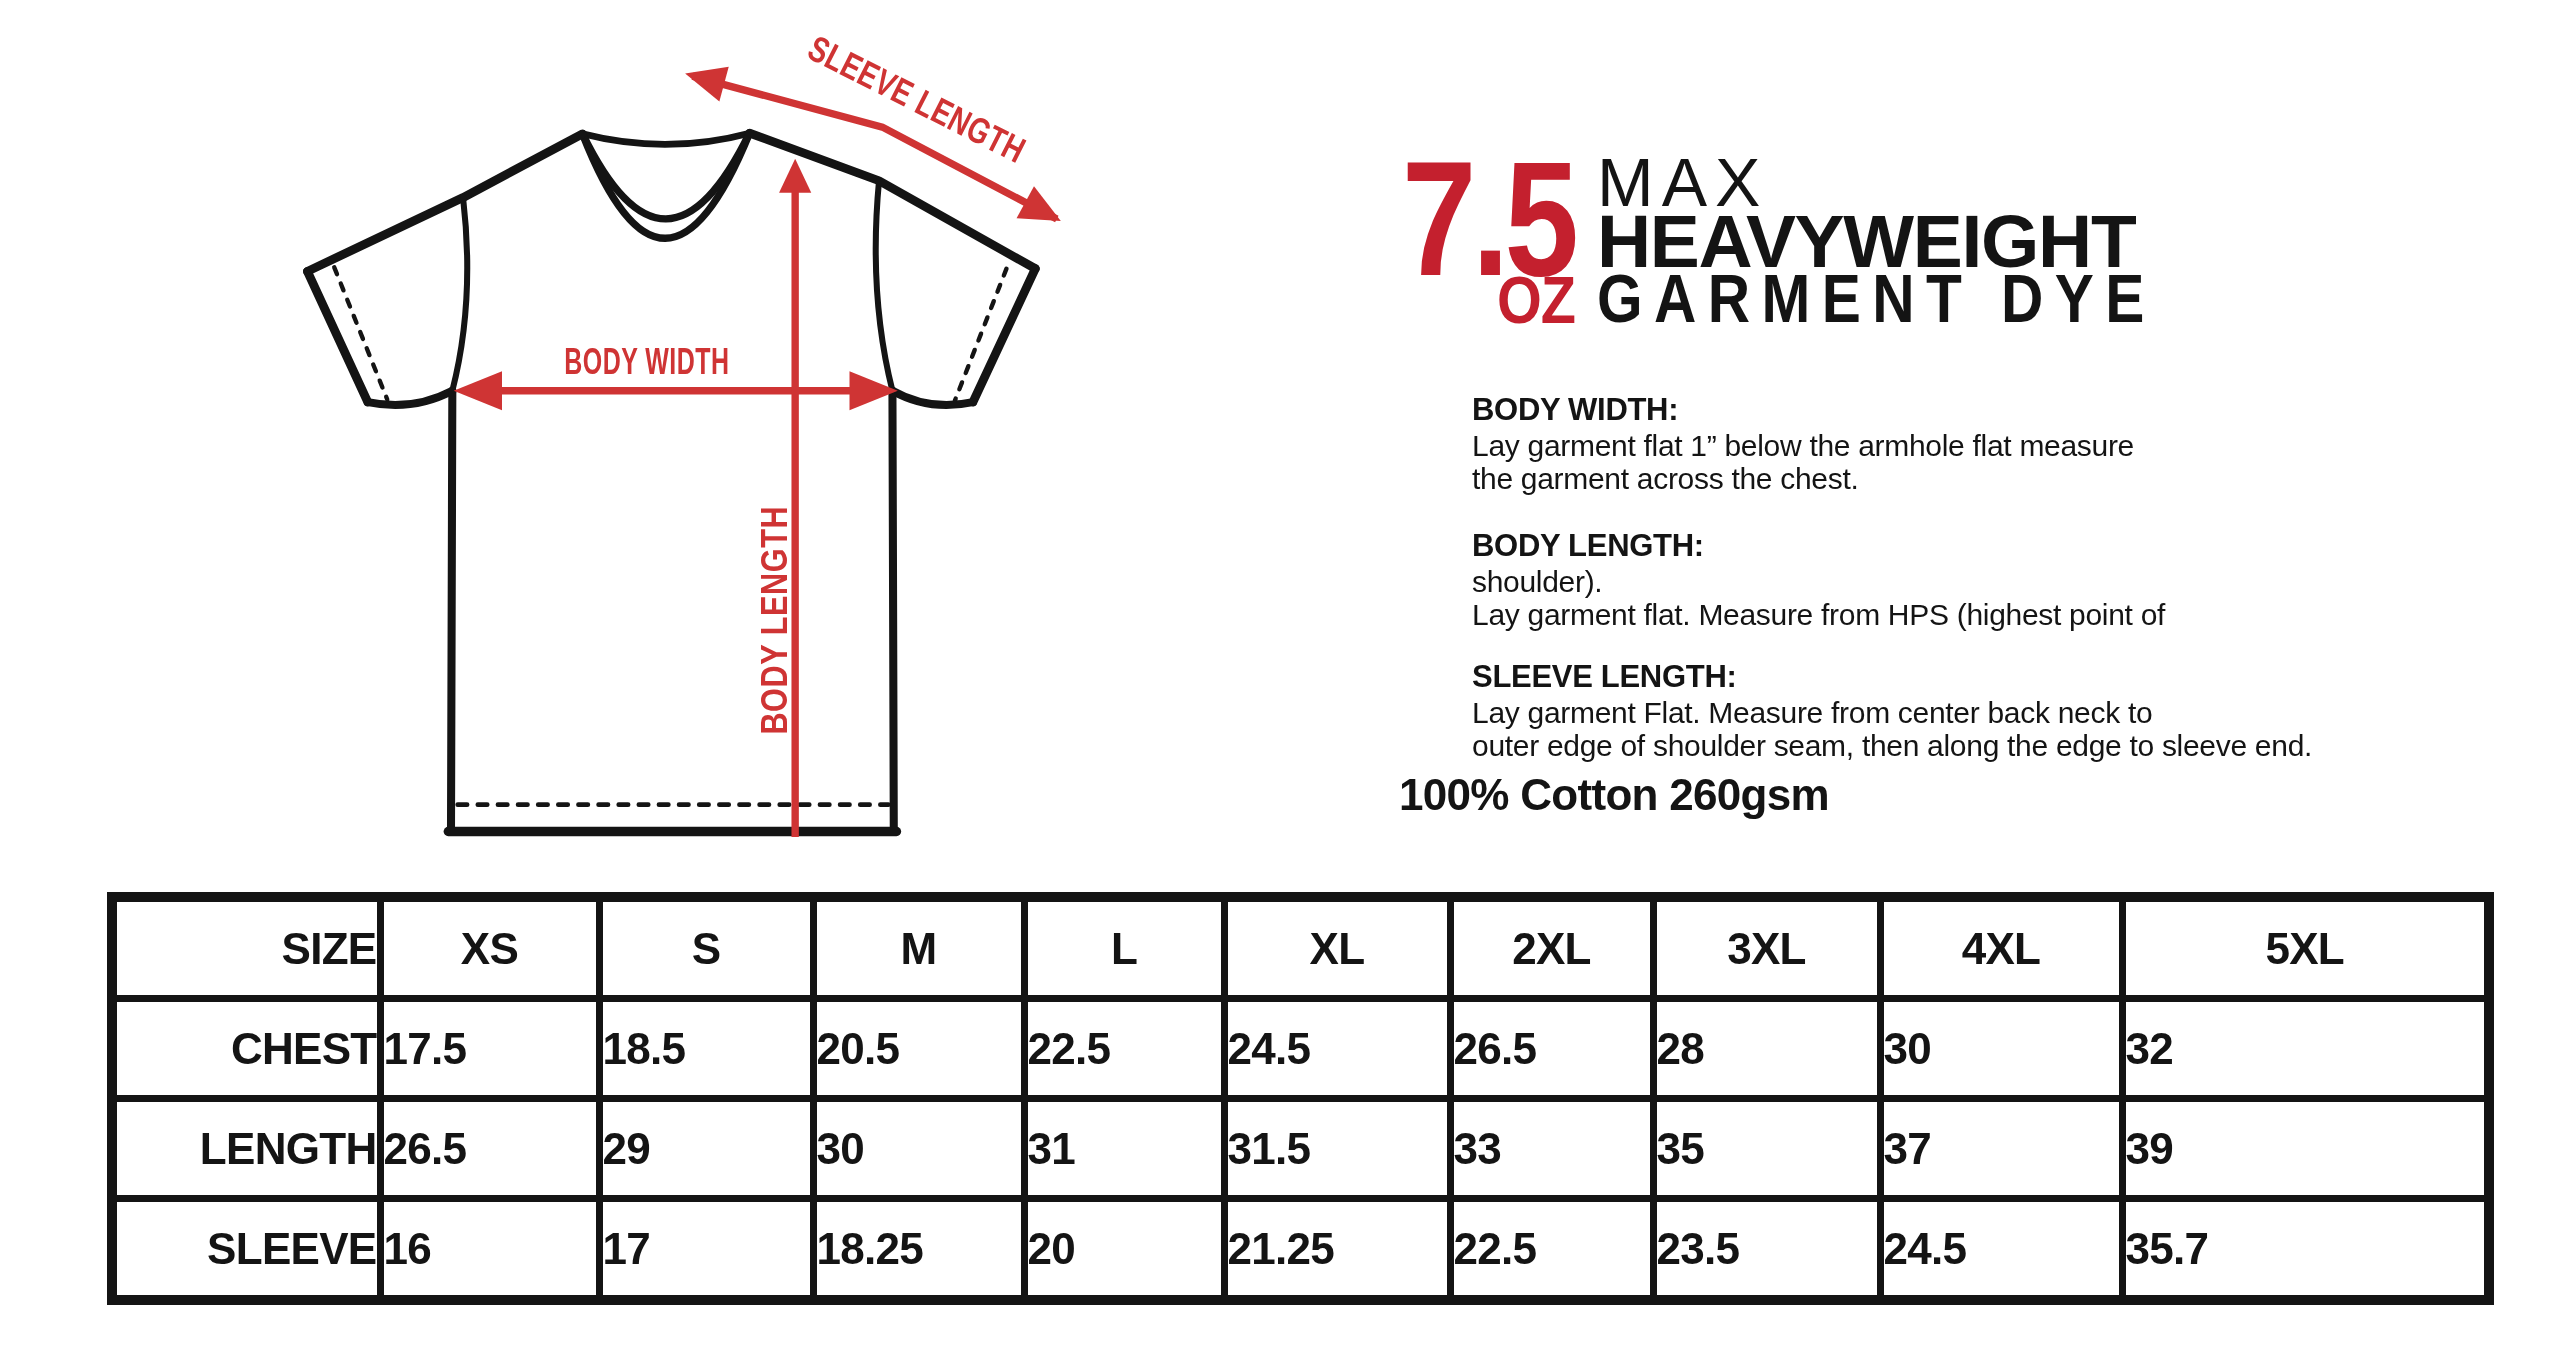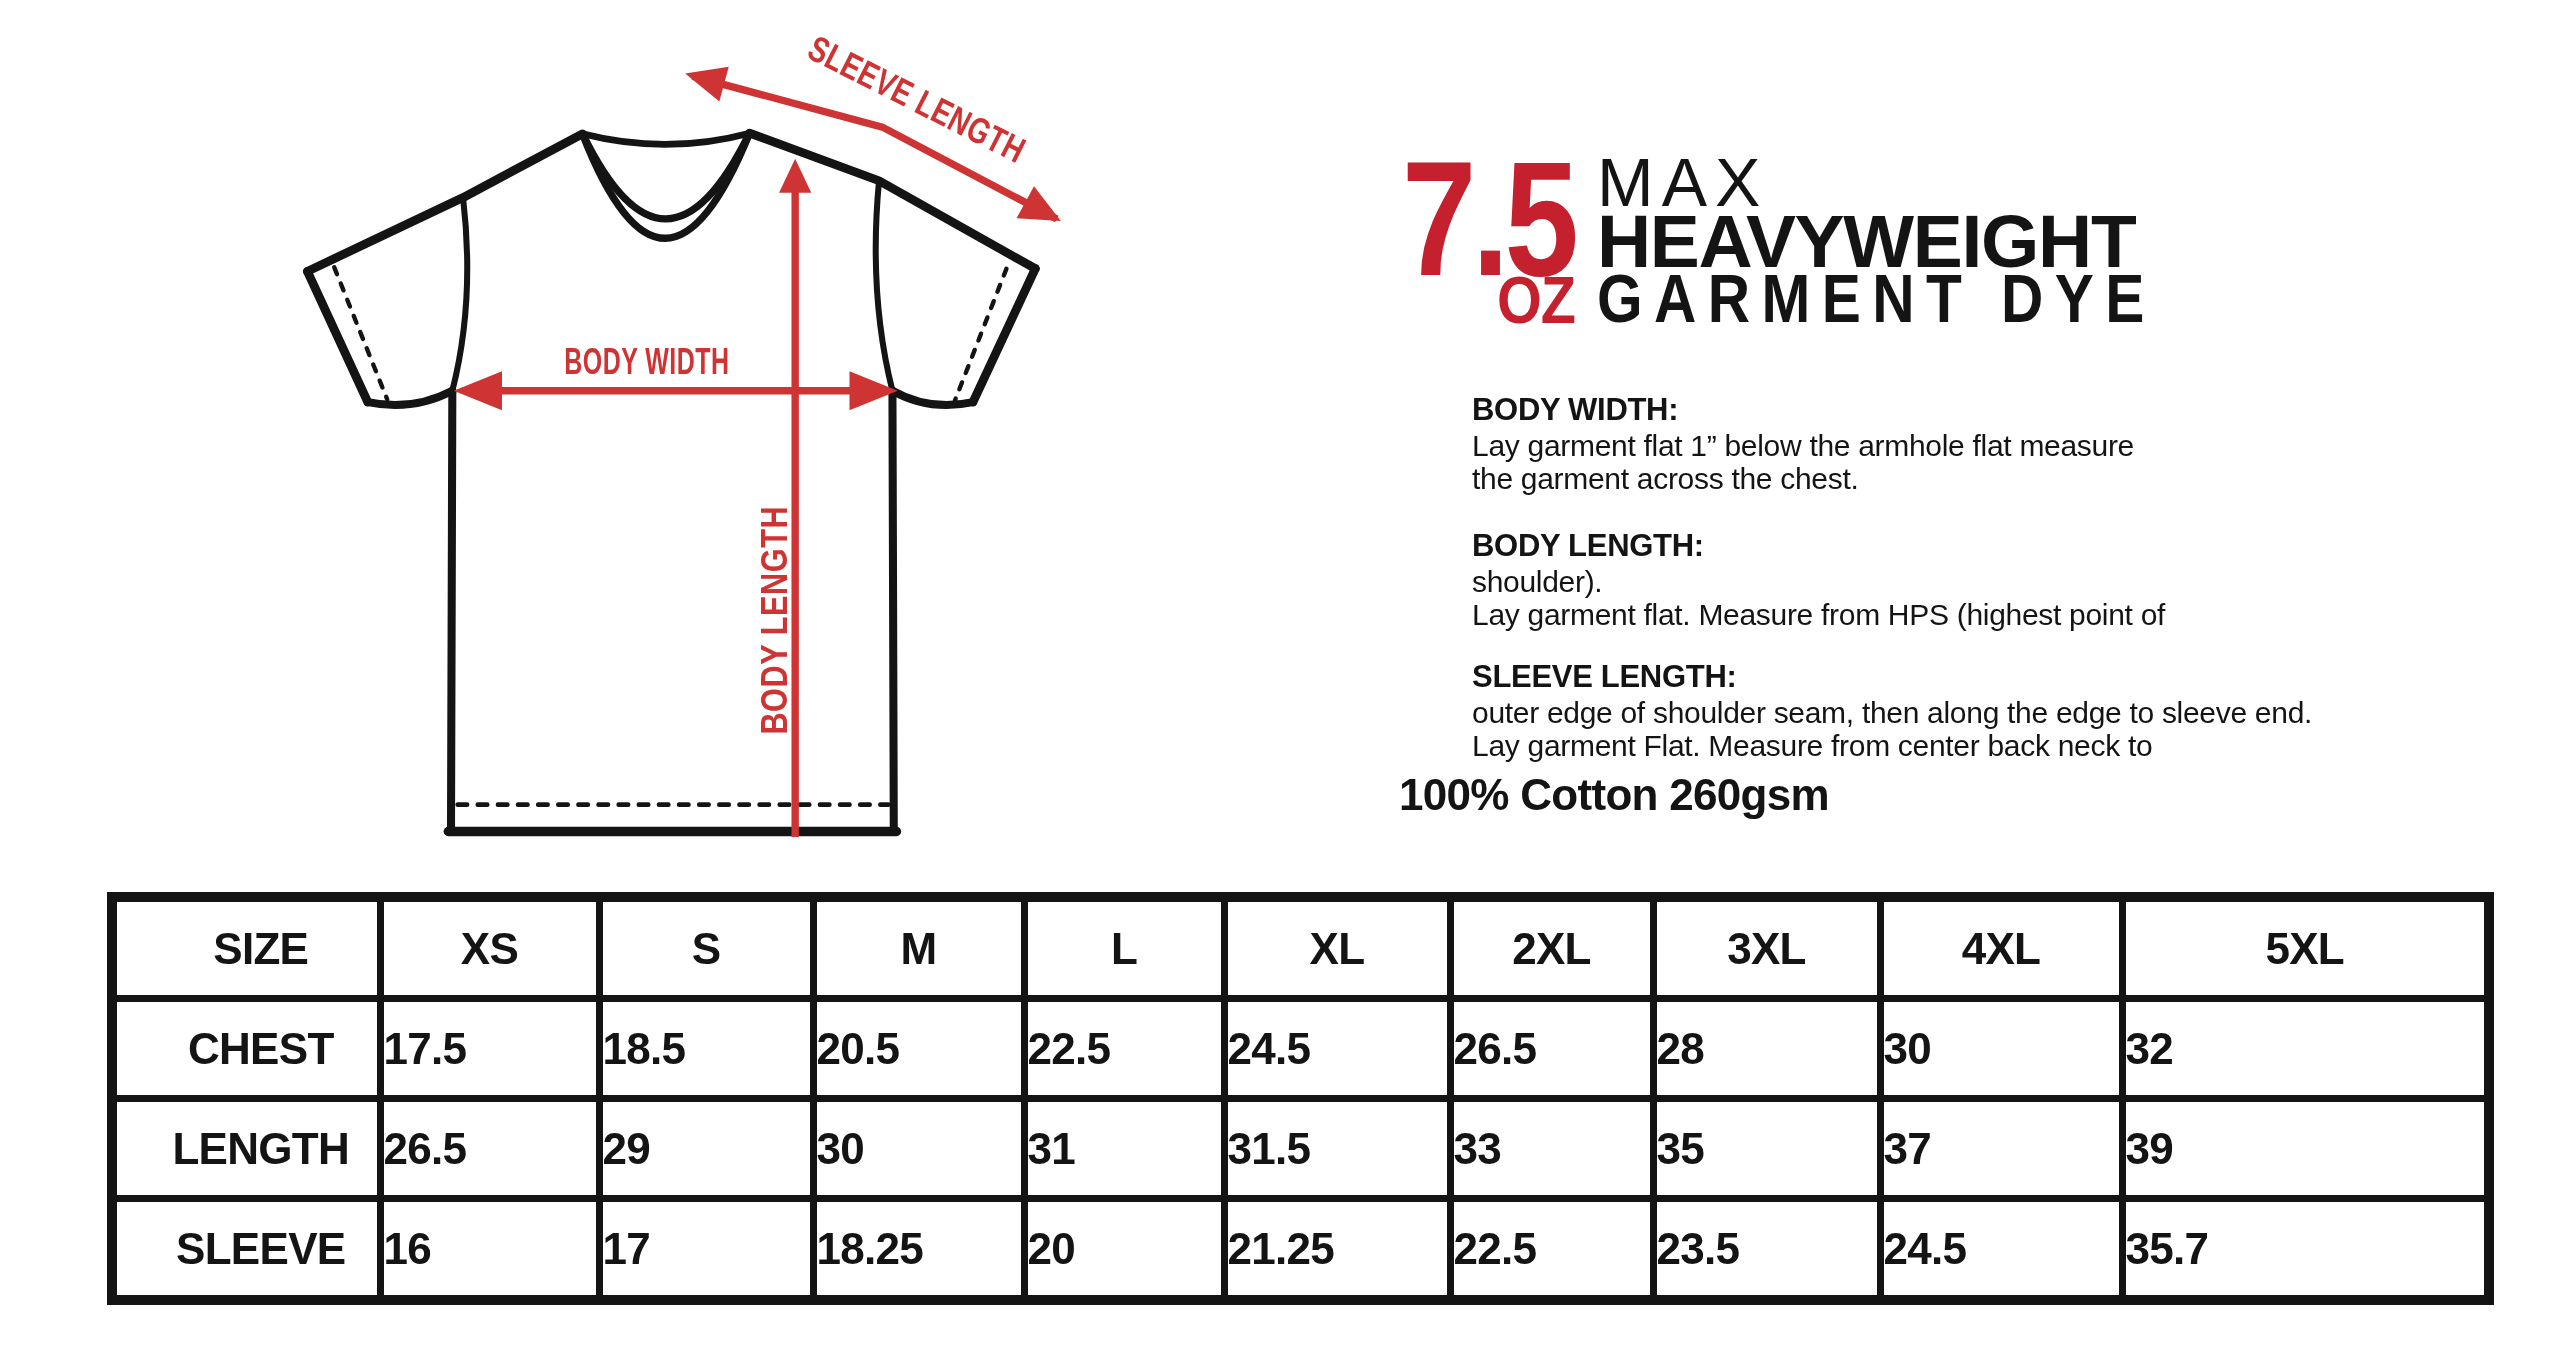--- a/index.html
+++ b/index.html
@@ -41,21 +41,21 @@
   #sec-1{top:528px}
   #sec-2{top:659px}
   .fabric{left:1399px;top:773px;font-size:44px;line-height:1;font-weight:700;letter-spacing:-0.7px}
 
   
   #table-wrap{left:107px;top:892px}
   table{border-collapse:collapse;table-layout:fixed;width:2377px;border:10.7px solid var(--ink)}
   td,th{border:7.4px solid var(--ink);height:93px;padding:0;
         font-size:44px;font-weight:700;color:var(--ink);
         vertical-align:middle;letter-spacing:-0.7px}
-  .rowlabel{text-align:center;padding-left:28px}
+  .rowlabel{text-align:right;padding-left:28px}
 </style>
 </head>
 <body>
 
 <svg id="shirt-svg" class="abs" viewBox="0 0 1340 1240">
 
   <g>
 
     <path class="ink-line" stroke-width="10" d="M588,180 Q713,212 837,179"></path>
     <path class="ink-line" stroke-width="11" d="M588,180 Q712,434 837,179"></path>
@@ -111,22 +111,22 @@
   <div class="sec-line">Lay garment flat 1” below the armhole flat measure</div>
   <div class="sec-line">the garment across the chest.</div>
 </div>
 <div class="abs sec" id="sec-1">
   <div class="sec-heading">BODY LENGTH:</div>
   <div class="sec-line">shoulder).</div>
   <div class="sec-line">Lay garment flat. Measure from HPS (highest point of</div>
 </div>
 <div class="abs sec" id="sec-2">
   <div class="sec-heading">SLEEVE LENGTH:</div>
+  <div class="sec-line">Lay garment Flat. Measure from center back neck to</div>
   <div class="sec-line">outer edge of shoulder seam, then along the edge to sleeve end.</div>
-  <div class="sec-line">Lay garment Flat. Measure from center back neck to</div>
 </div>
 <div class="abs fabric">100% Cotton  260gsm</div>
 
 <div class="abs" id="table-wrap">
   <table>
     <colgroup>
       <col style="width:268px">
         <col style="width:219px">
         <col style="width:214px">
       <col style="width:211px">

